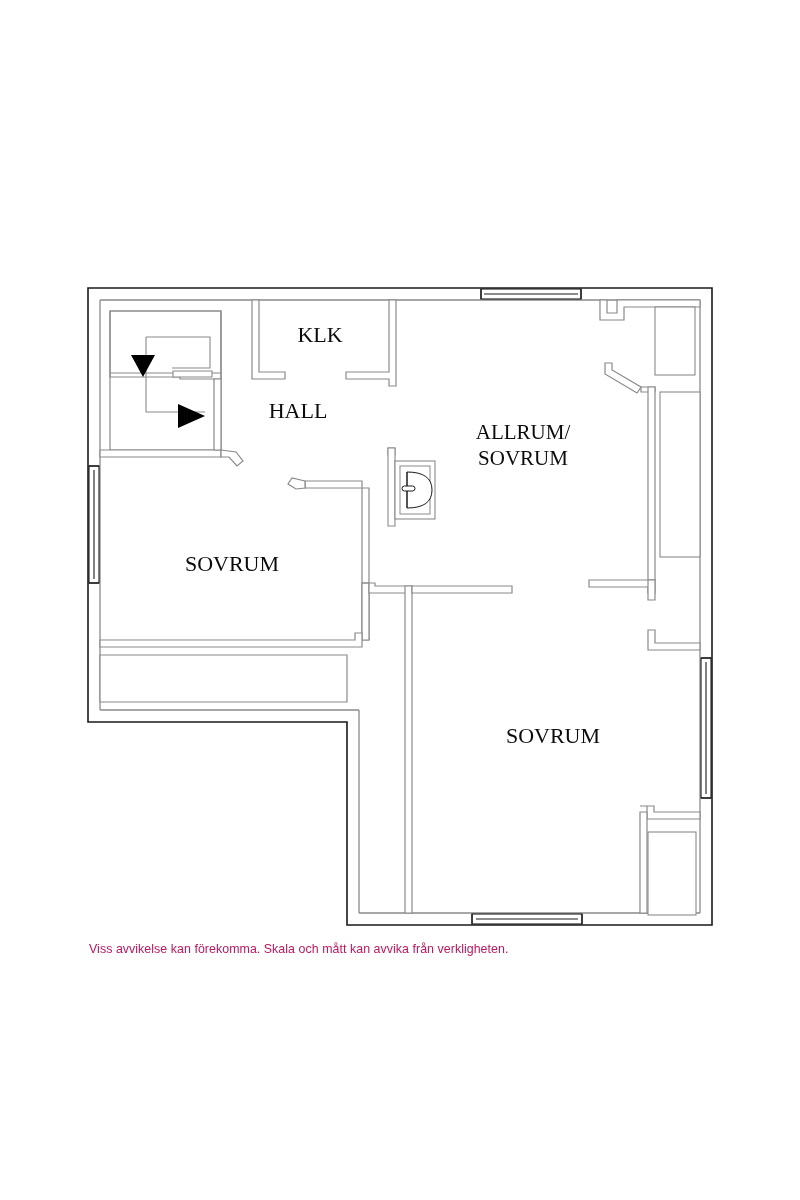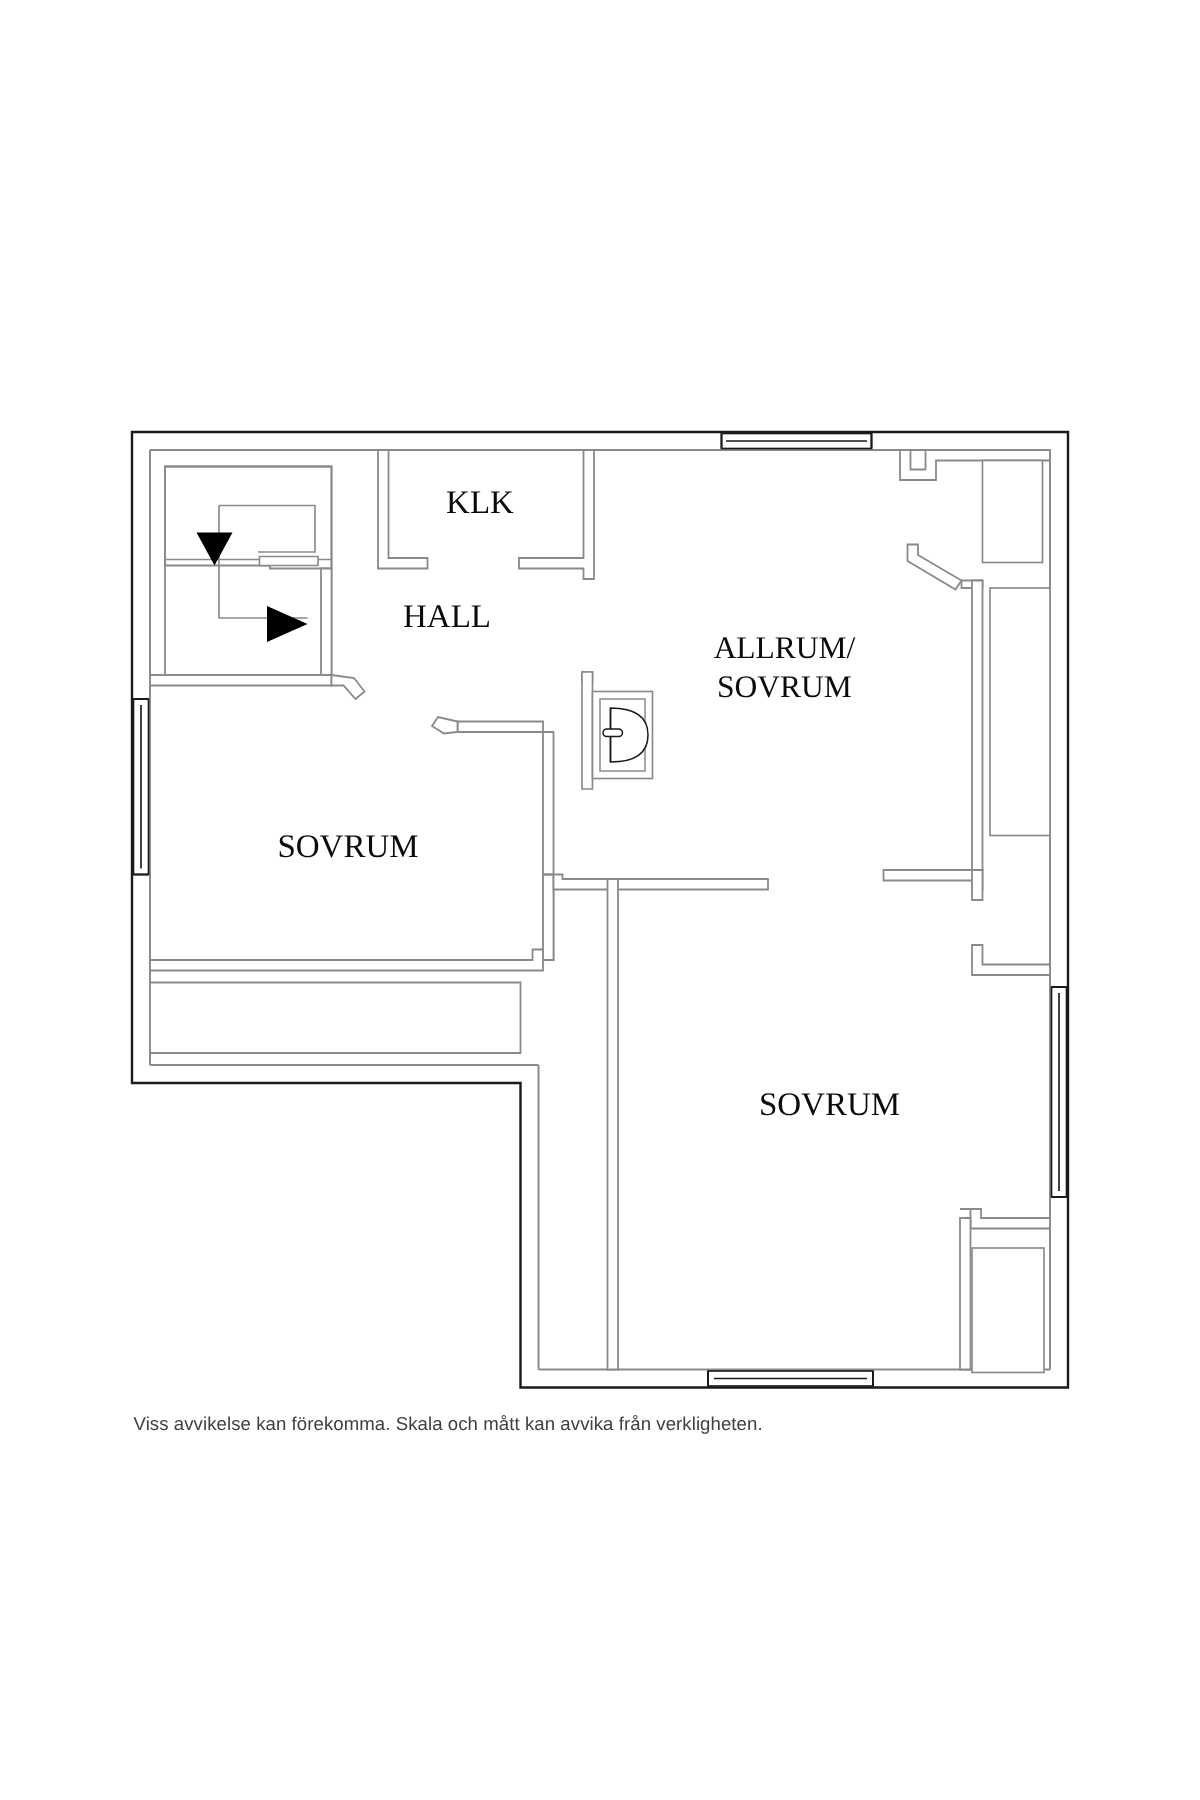--- a/index.html
+++ b/index.html
@@ -36,21 +36,21 @@
     dominant-baseline: middle;
   }
   .room-label-lg { font-size: 22px; }
   .room-label-md { font-size: 21px; }
   .disclaimer {
     position: absolute;
     left: 89px;
     top: 942px;
     font-family: "Liberation Sans", sans-serif;
     font-size: 12.4px;
-    color: #404040;
+    color: #be185d;
     letter-spacing: 0.05px;
     white-space: nowrap;
   }
 </style>
 </head>
 <body>
 
 <div id="floorplan-root">
 
   <svg id="plan-svg" viewBox="0 0 800 1200" xmlns="http://www.w3.org/2000/svg">

